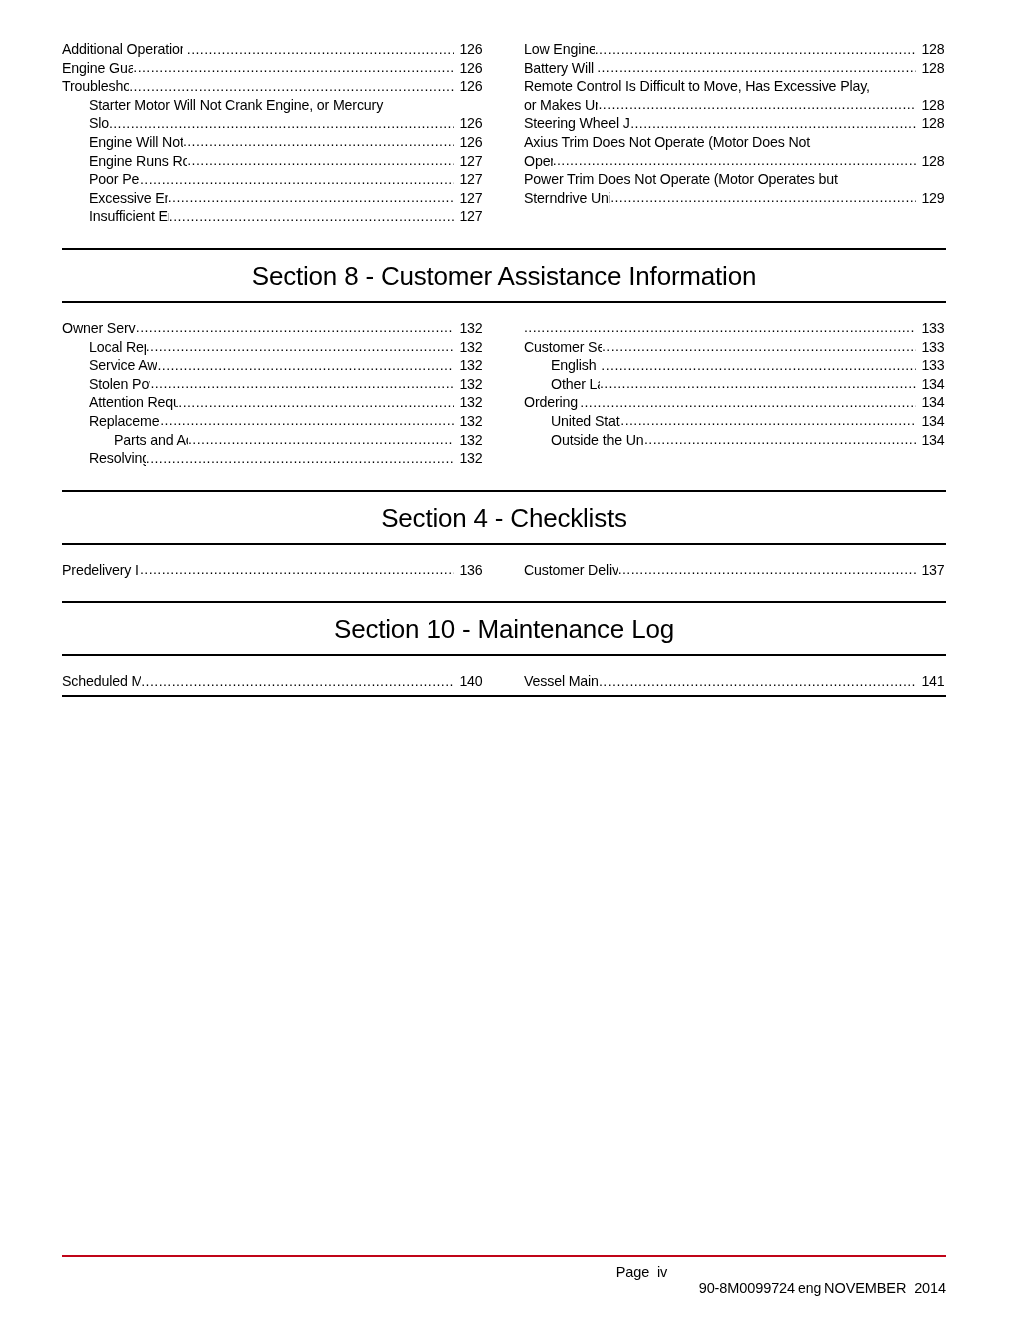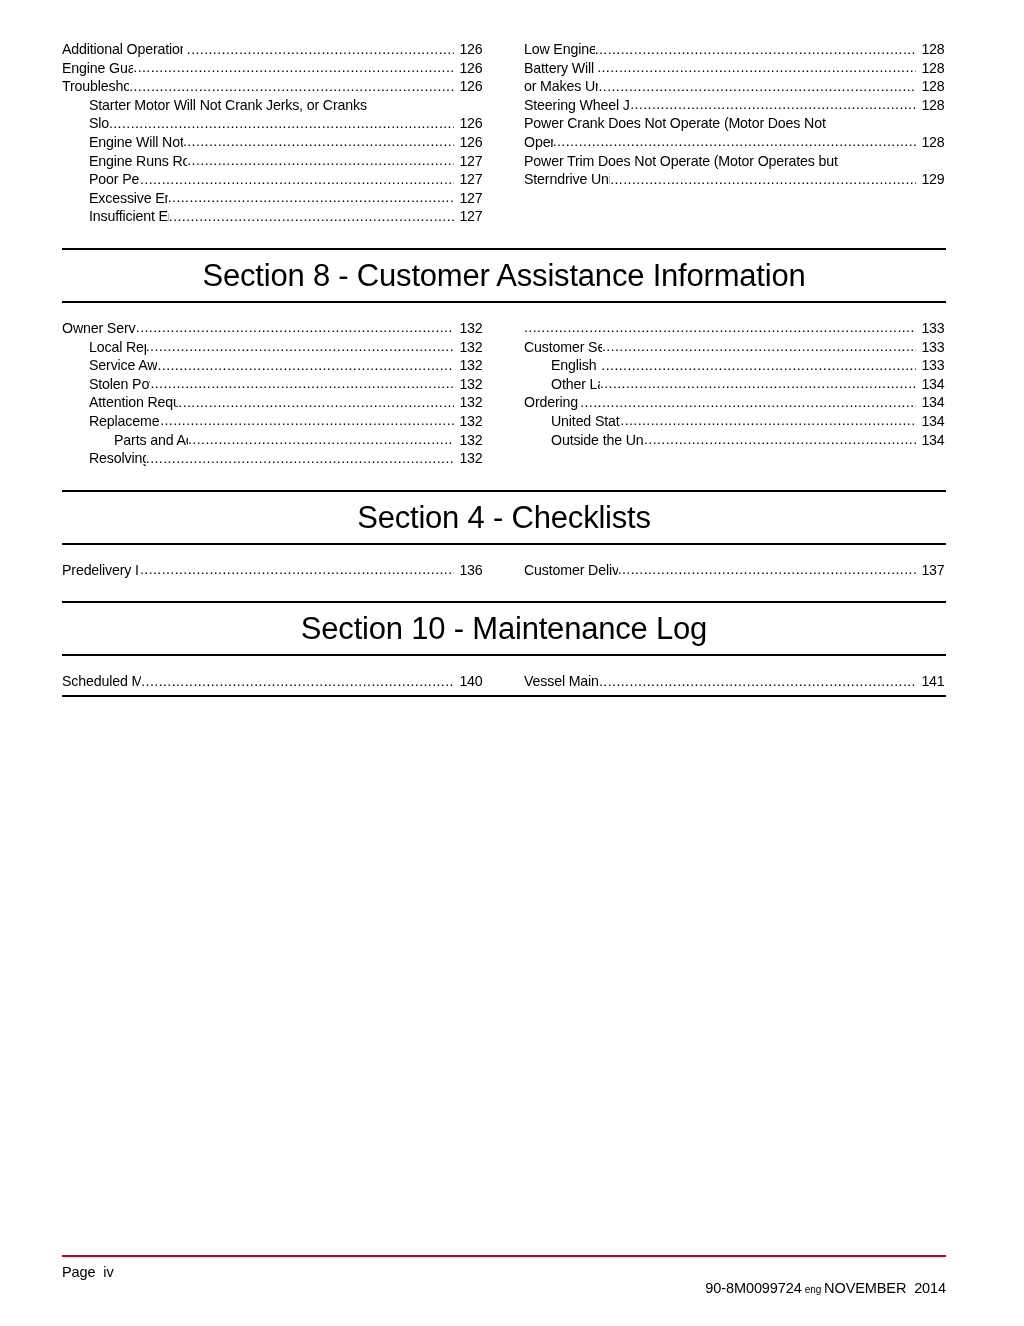--- a/index.html
+++ b/index.html
@@ -100,21 +100,21 @@
     height: 0;
     border-top: 2.4px solid #000000;
   }
   .rule-thin {
     width: 884px;
     height: 0;
     border-top: 2.2px solid #000000;
   }
   .section-title {
     text-align: center;
-    font-size: 31px;
+    font-size: 26px;
     line-height: 30px;
     letter-spacing: -0.2px;
     padding: 11px 0 10px 0;
     font-weight: 400;
   }
 
   .sp-after-rule { height: 16px; }
   .sp-before-rule { height: 22px; }
 
   
@@ -124,30 +124,30 @@
     top: 1255px;
     width: 884px;
   }
   .footer-rule {
     width: 884px;
     height: 0;
     border-top: 2.2px solid #C00418;
   }
   .footer-row {
     display: flex;
-    justify-content: space-between;
+    justify-content: flex-end;
     align-items: baseline;
     padding-top: 7px;
     font-size: 14.5px;
     letter-spacing: -0.1px;
   }
   .footer-left { white-space: pre; }
   .footer-right { white-space: pre; }
   .footer-right .eng {
-    font-size: 10px;
+    font-size: 14px;
     padding: 0 3px;
     position: relative;
     top: -0.5px;
   }
 </style>
 </head>
 <body>
 
 <div class="page">
 
@@ -163,21 +163,21 @@
           <div class="entry lvl0">
             <span class="ttl">Engine Guardian System</span>
             <span class="leader">................................................................................................................................................................</span>
             <span class="pg">126</span>
           </div>
           <div class="entry lvl0">
             <span class="ttl">Troubleshooting Charts</span>
             <span class="leader">................................................................................................................................................................</span>
             <span class="pg">126</span>
           </div>
-          <div class="entry-wrap lvl1">Starter Motor Will Not Crank Jerks, or Cranks</div>
+          <div class="entry-wrap lvl1">Starter Motor Will Not Crank Engine, or Mercury</div>
           <div class="entry lvl1">
             <span class="ttl">Slowly</span>
             <span class="leader">................................................................................................................................................................</span>
             <span class="pg">126</span>
           </div>
           <div class="entry lvl1">
             <span class="ttl">Engine Will Not Start or Is Hard to Start</span>
             <span class="leader">................................................................................................................................................................</span>
             <span class="pg">126</span>
           </div>
@@ -206,31 +206,32 @@
           <div class="entry lvl0">
             <span class="ttl">Low Engine Oil Pressure</span>
             <span class="leader">................................................................................................................................................................</span>
             <span class="pg">128</span>
           </div>
           <div class="entry lvl0">
             <span class="ttl">Battery Will Not Recharge</span>
             <span class="leader">................................................................................................................................................................</span>
             <span class="pg">128</span>
           </div>
+          <div class="entry-wrap lvl0">Remote Control Is Difficult to Move, Has Excessive Play,</div>
           <div class="entry lvl0">
             <span class="ttl">or Makes Unusual Sounds</span>
             <span class="leader">................................................................................................................................................................</span>
             <span class="pg">128</span>
           </div>
           <div class="entry lvl0">
             <span class="ttl">Steering Wheel Jerks or Is Difficult to Turn</span>
             <span class="leader">................................................................................................................................................................</span>
             <span class="pg">128</span>
           </div>
-          <div class="entry-wrap lvl0">Power Crank Does Not Operate (Motor Does Not</div>
+          <div class="entry-wrap lvl0">Axius Trim Does Not Operate (Motor Does Not</div>
           <div class="entry lvl0">
             <span class="ttl">Operate)</span>
             <span class="leader">................................................................................................................................................................</span>
             <span class="pg">128</span>
           </div>
           <div class="entry-wrap lvl0">Power Trim Does Not Operate (Motor Operates but</div>
           <div class="entry lvl0">
             <span class="ttl">Sterndrive Unit Does Not Move)</span>
             <span class="leader">................................................................................................................................................................</span>
             <span class="pg">129</span>

